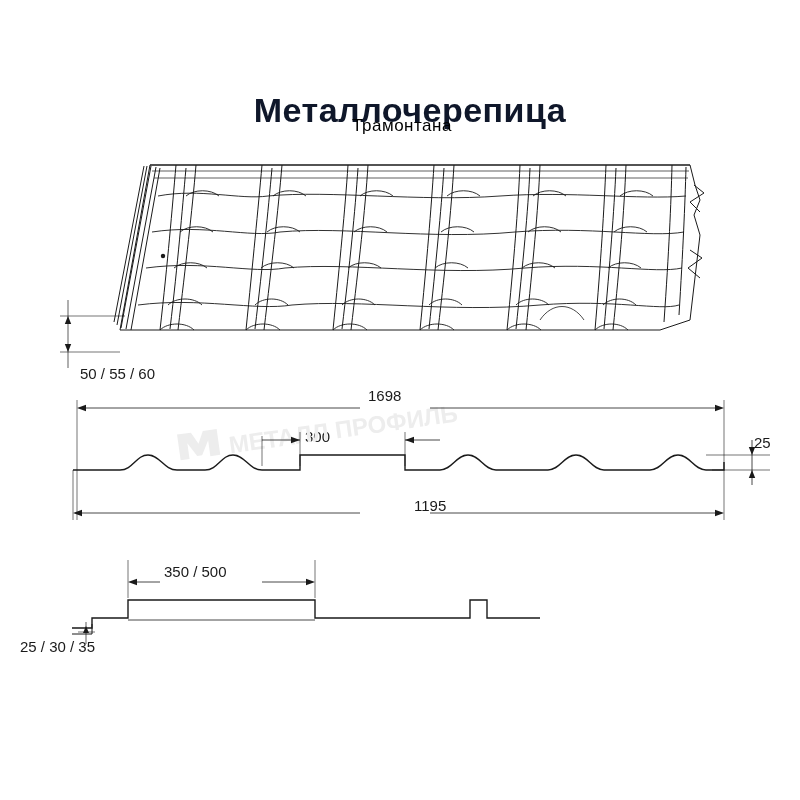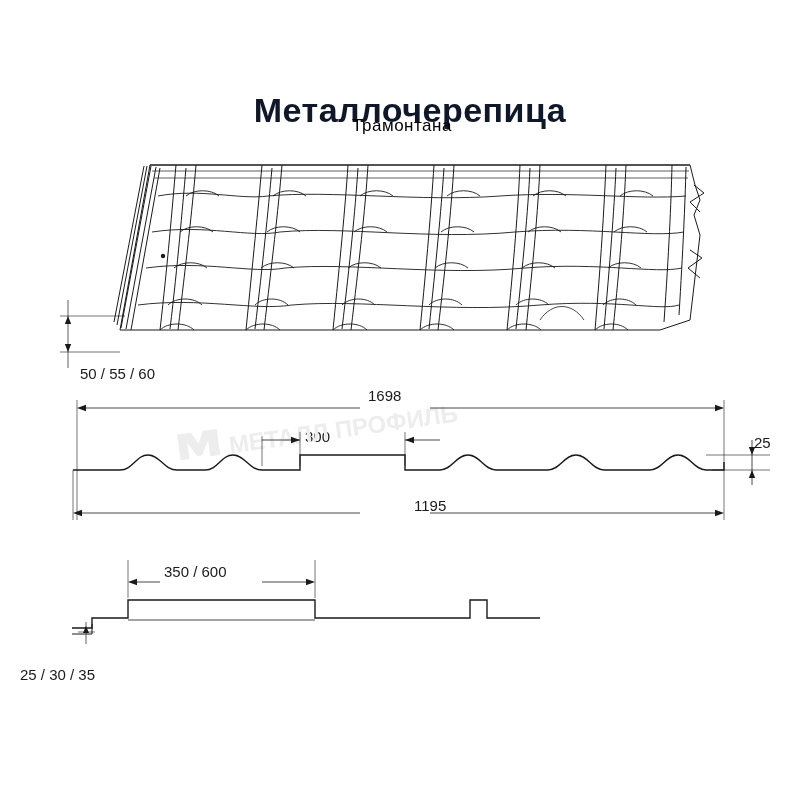--- a/index.html
+++ b/index.html
@@ -37,36 +37,36 @@
     font-size:15px;
     color:#1a1a1a;
     white-space:nowrap;
   }
   #lbl-5055{left:80px;top:365px;}
   #lbl-1155{left:368px;top:387px;}
   #lbl-230{left:305px;top:428px;}
   #lbl-25-right{left:754px;top:434px;}
   #lbl-1195{left:381px;top:497px;margin-left:33px;}
   #lbl-350400{left:164px;top:563px;}
-  #lbl-253035{left:20px;top:638px;margin-top:28px;}
+  #lbl-253035{left:20px;top:638px;}
 </style>
 </head>
 <body>
 
 <div>
 
   <h1 class="title" id="main-title">Металлочерепица</h1>
   <div class="title" id="sub-title">Трамонтана</div>
 
   <div class="dim-label" id="lbl-5055">50 / 55 / 60</div>
   <div class="dim-label" id="lbl-1155">1698</div>
   <div class="dim-label" id="lbl-230">300</div>
   <div class="dim-label" id="lbl-25-right">25</div>
   <div class="dim-label" id="lbl-1195">1195</div>
-  <div class="dim-label" id="lbl-350400">350 / 600</div>
+  <div class="dim-label" id="lbl-350400">350 / 500</div>
   <div class="dim-label" id="lbl-253035">25 / 30 / 35</div>
 
   <svg id="sheet" viewBox="0 0 800 800" xmlns="http://www.w3.org/2000/svg">
 
     <g fill="#ededed" font-family="Liberation Sans, sans-serif">
       <g transform="translate(330,300) rotate(-8)">
         <path d="M-10,-22 L4,-22 L10,-10 L16,-22 L30,-22 L30,4 L20,4 L20,-12 L12,2 L7,2 L-1,-12 L-1,4 L-10,4 Z" fill="#ededed"></path>
         <text x="40" y="4" font-size="24" font-weight="bold">МЕТАЛЛ ПРОФИЛЬ</text>
       </g>
       <g transform="translate(190,455) rotate(-8)">

